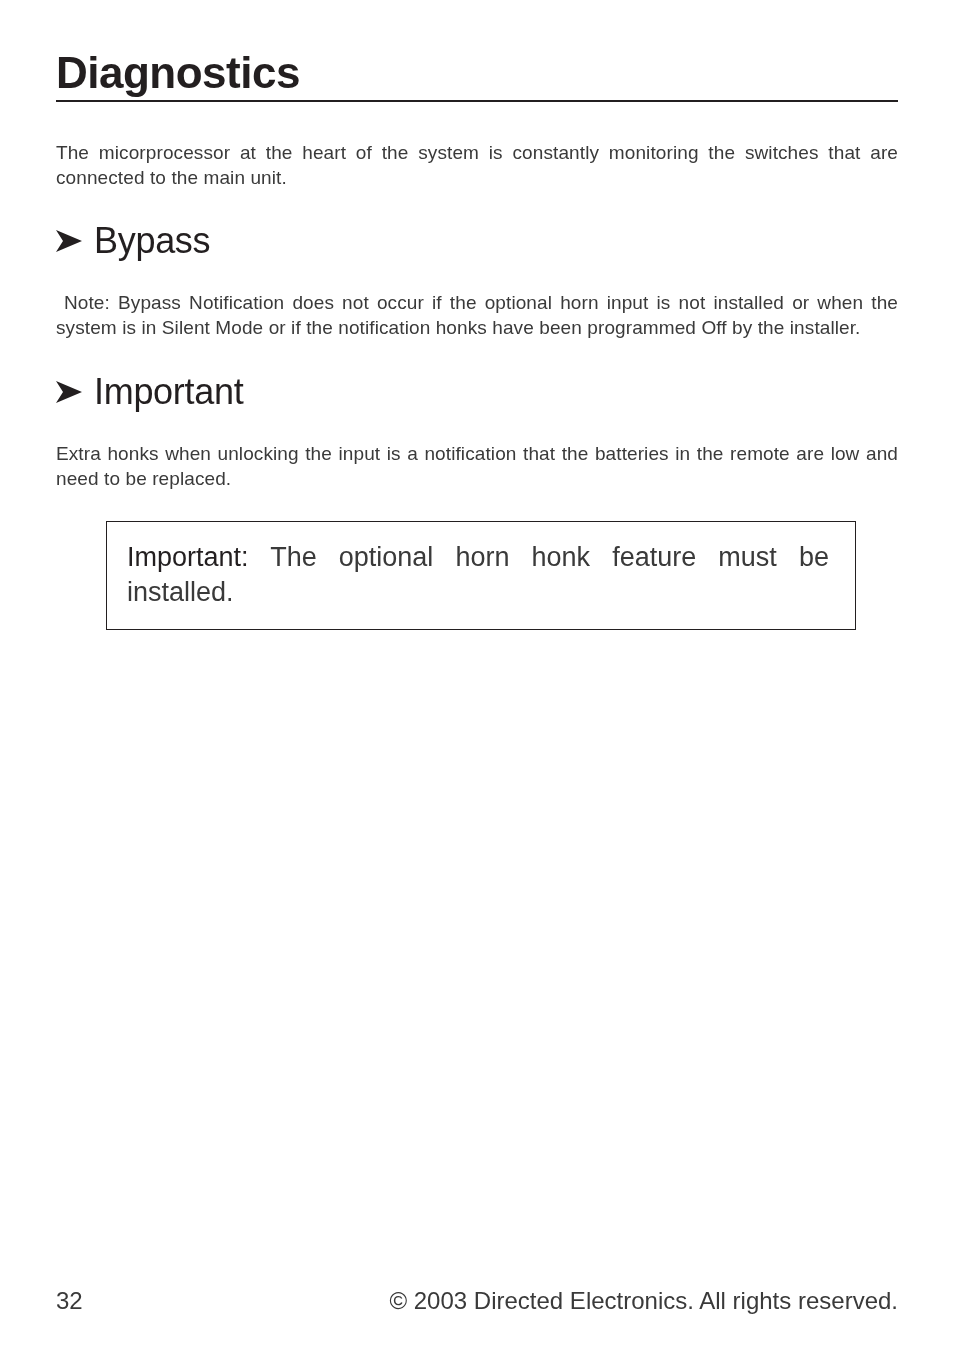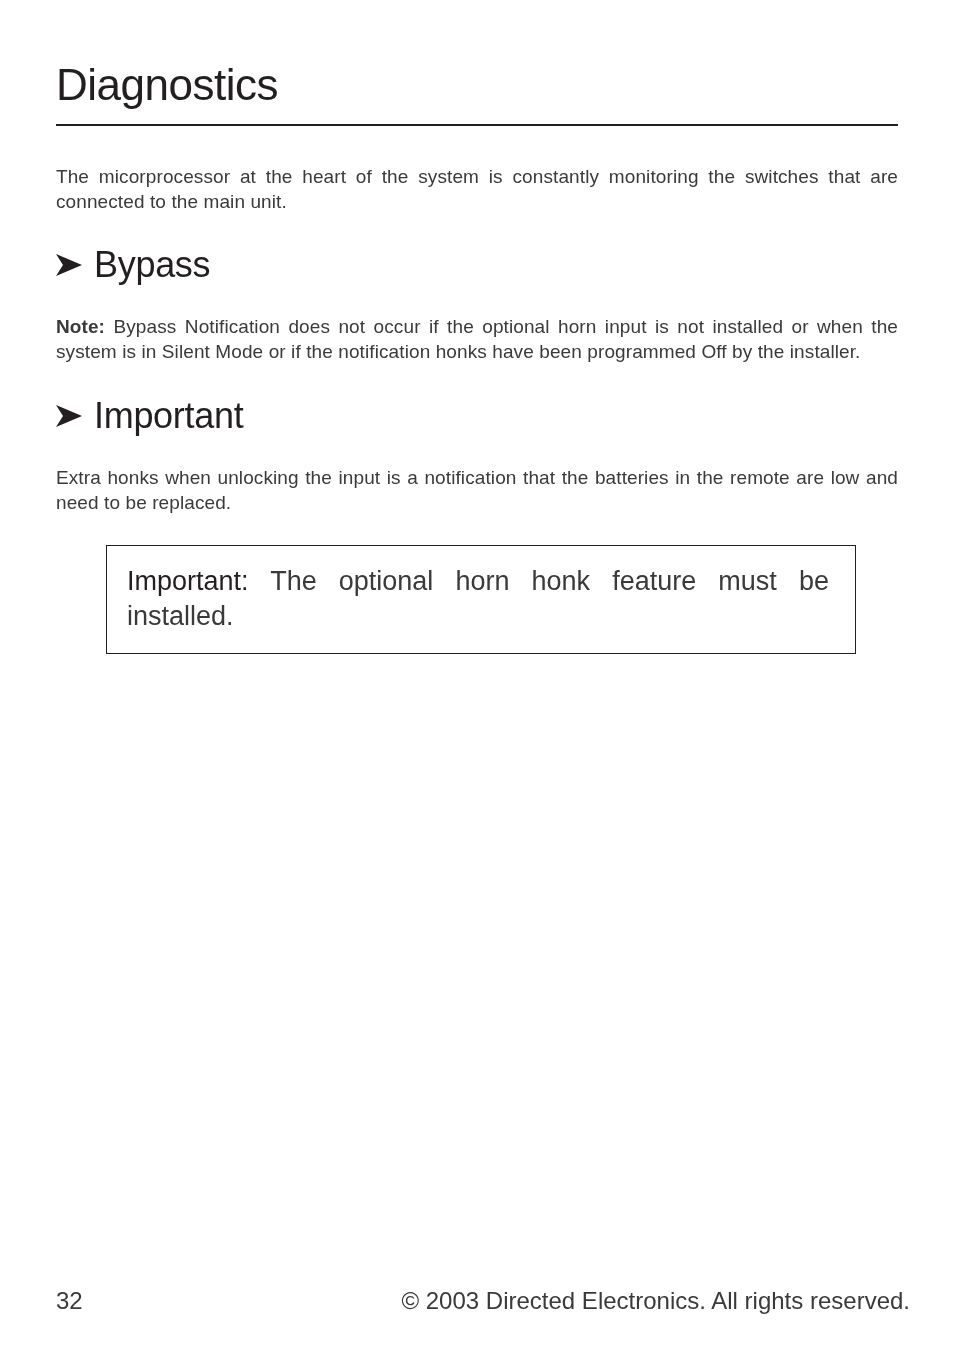--- a/index.html
+++ b/index.html
@@ -16,27 +16,26 @@
       color: #231f20;
     }
     .page {
       position: relative;
       width: 954px;
       height: 1359px;
       padding: 50px 56px 40px 56px;
     }
     .h1-noul {
       font-size: 44px;
-      font-weight: 400;
+      font-weight: 700;
       border-bottom: 2px solid #231f20;
-      padding-bottom: 16px;
+      padding-bottom: 4px;
       margin-bottom: 38px;
       line-height: 1.05;
       letter-spacing: -0.5px;
-      margin-top: 12px;
     }
     .body-p {
       font-size: 19px;
       line-height: 1.32;
       text-align: justify;
       letter-spacing: 0.1px;
       font-weight: 300;
       margin-bottom: 30px;
       color: #3a3a3a;
     }
@@ -56,42 +55,43 @@
     .arrow-icon svg {
       display: block;
     }
     .h2 {
       font-size: 36px;
       font-weight: 400;
       letter-spacing: -0.3px;
       color: #231f20;
     }
     .note-label {
-      font-weight: 700;
+      font-weight: 400;
+      margin-left: 8px;
     }
     .callout {
       border: 1.5px solid #231f20;
       margin: 22px 42px 0 50px;
       padding: 18px 26px 18px 20px;
     }
     .callout-text {
       font-size: 27px;
       line-height: 1.32;
       text-align: justify;
       font-weight: 300;
       color: #3a3a3a;
     }
     .important-label {
       font-weight: 500;
       color: #231f20;
     }
     .footer {
       position: absolute;
       left: 56px;
-      right: 44px;
+      right: 56px;
       bottom: 44px;
       display: flex;
       justify-content: space-between;
       align-items: baseline;
       font-size: 24px;
       color: #3a3a3a;
       font-weight: 300;
     }
     .page-num {
       font-size: 24px;

